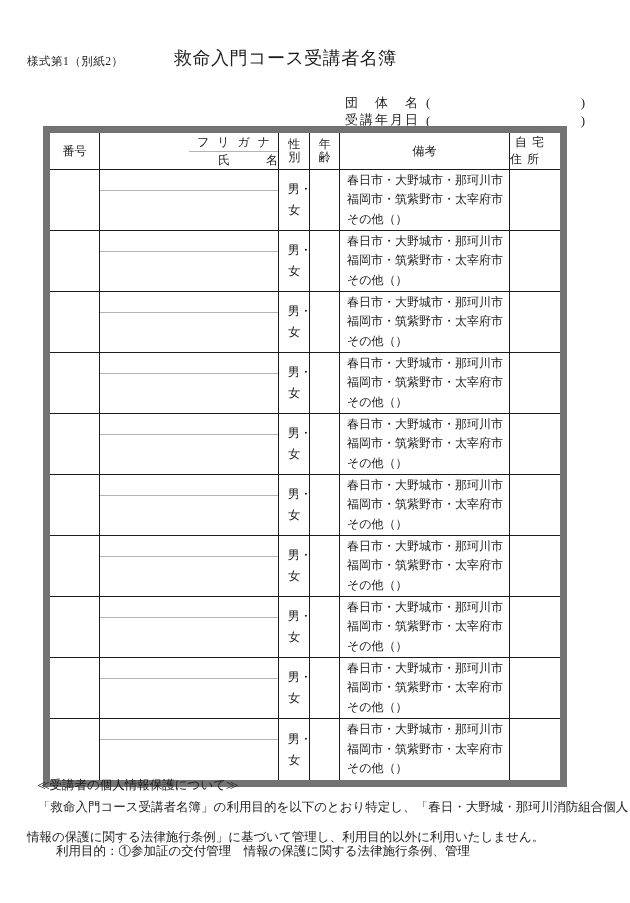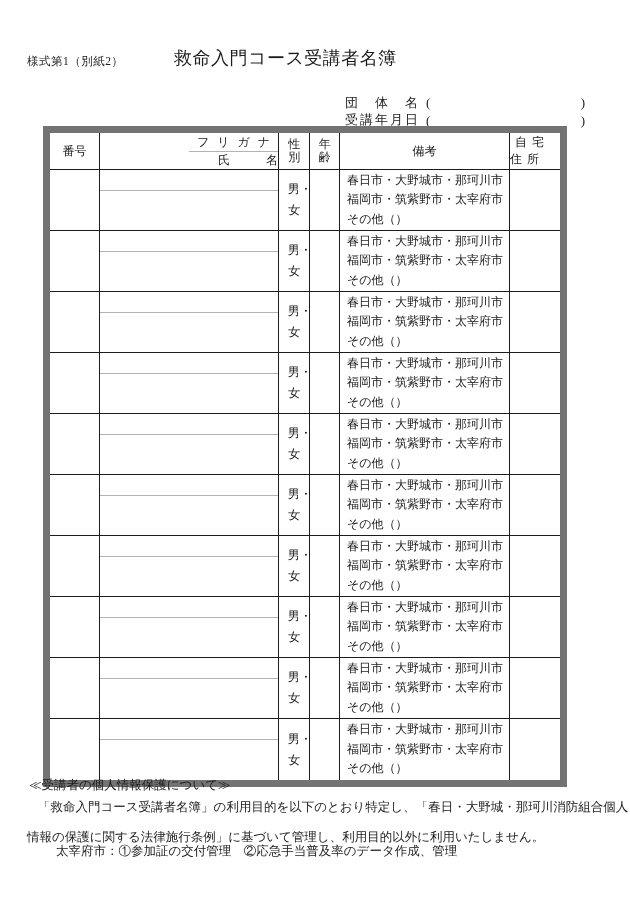--- a/index.html
+++ b/index.html
@@ -70,21 +70,21 @@
   .c-sex .v-label{line-height:21px;}
   .c-addr{
     flex-direction:column;align-items:flex-start;justify-content:center;
     padding:2px 8px 2px 7px;line-height:19.6px;white-space:pre;
   }
   .c-addr .other{display:flex;}
   .c-addr .other .gap{flex:1;}
   .c-addr .other .close{padding-right:5px;}
   
   .footer-line{position:absolute;font-size:12.5px;white-space:pre;}
-  #f-head{left:29px;top:777px;}
+  #f-head{left:37px;top:777px;}
   #f-l1{left:38px;top:799px;}
   #f-l2{left:27px;top:829px;}
   #f-l3{left:56px;top:843px;}
 </style>
 </head>
 <body>
 
 <div class="page">
 
   <span class="form-no">様式第1（別紙2）</span>
@@ -340,15 +340,15 @@
         </div>
       </div>
       <div class="cell c-note"></div>
     </div>
   </div>
   </div>
 
   <div class="footer-line" id="f-head">≪受講者の個人情報保護について≫</div>
   <div class="footer-line" id="f-l1">「救命入門コース受講者名簿」の利用目的を以下のとおり特定し、「春日・大野城・那珂川消防組合個人</div>
   <div class="footer-line" id="f-l2">情報の保護に関する法律施行条例」に基づいて管理し、利用目的以外に利用いたしません。</div>
-  <div class="footer-line" id="f-l3">太宰府市：①参加証の交付管理　②応急手当普及率のデータ作成、管理</div>
+  <div class="footer-line" id="f-l3">利用目的：①参加証の交付管理　情報の保護に関する法律施行条例、管理</div>
 
 </div>
 
 </body></html>

